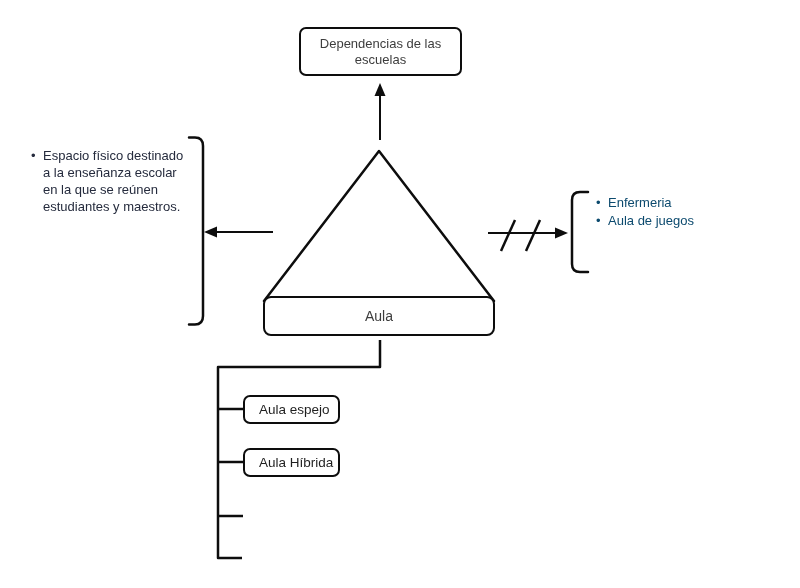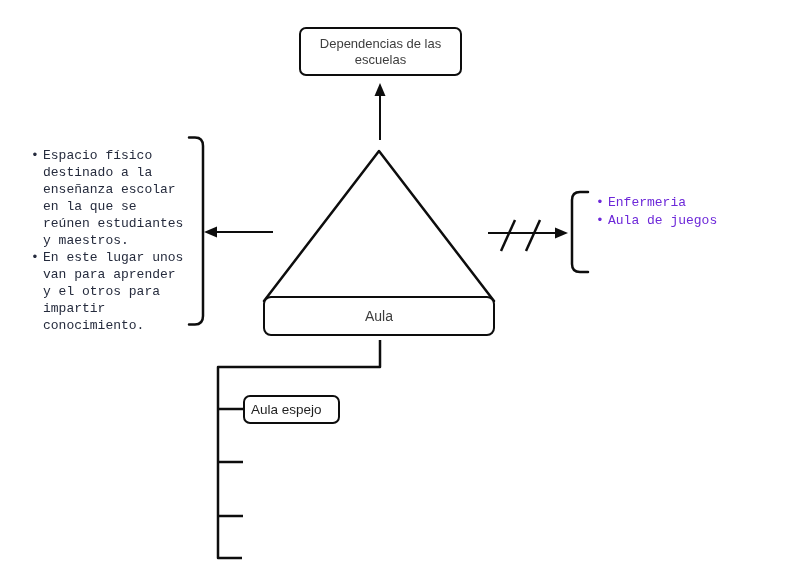--- a/index.html
+++ b/index.html
@@ -31,41 +31,41 @@
   }
   .aula-box {
     left: 263px; top: 296px; width: 232px; height: 40px;
     border-radius: 8px;
     display: flex; align-items: center; justify-content: center;
     font-size: 14px;
   }
   .child-box {
     border-radius: 7px;
     display: flex; align-items: center; justify-content: flex-start;
-    padding: 0 4px 0 6px;
+    padding: 0 4px 0 14px;
     font-size: 13.5px; color: #1f1f1f; white-space: nowrap;
   }
   .child-1 { left: 243px; top: 395px; width: 97px; height: 29px; }
   .child-2 { left: 243px; top: 448px; width: 97px; height: 29px; }
   .child-3 { left: 243px; top: 502px; width: 152px; height: 29px; }
 
   .left-notes {
     position: absolute; left: 31px; top: 147px; width: 158px;
     color: #252b3d; font-size: 13px; line-height: 17px;
   }
-  .left-notes ul, .right-list ul { list-style: none; font-family: Liberation Mono, monospace; }
+  .left-notes ul, .right-list ul { list-style: none; }
   .left-notes li {
     padding-left: 12px; position: relative;
   }
   .left-notes li::before, .right-list li::before {
     content: "\2022"; position: absolute; left: 0; top: 0;
   }
   .right-list {
     position: absolute; left: 596px; top: 194px; width: 130px;
-    color: #6d28d9; font-size: 13px; line-height: 18px;
+    color: #0c4a6e; font-size: 13px; line-height: 18px;
   }
   .right-list li { padding-left: 12px; position: relative; }
 </style>
 </head>
 <body>
 
 <div class="canvas">
 
   <svg class="wires" width="800" height="588" viewBox="0 0 800 588">
 
@@ -104,28 +104,30 @@
     <span>Dependencias de las escuelas</span>
   </div>
 
   <div class="node-box aula-box">
     <span>Aula</span>
   </div>
 
   <div class="left-notes">
     <ul>
       <li>Espacio físico destinado a la enseñanza escolar en la que se reúnen estudiantes y maestros.</li>
-      <li>En este lugar unos van para aprender y el otros para impartir conocimiento.</li>
     </ul>
   </div>
 
   <div class="right-list">
     <ul>
       <li>Enfermeria</li>
       <li>Aula de juegos</li>
     </ul>
   </div>
 
   <div class="node-box child-box child-1">
     <span>Aula espejo</span>
   </div>
+  <div class="node-box child-box child-2">
+    <span>Aula Híbrida</span>
+  </div>
 
 </div>
 
 </body></html>

